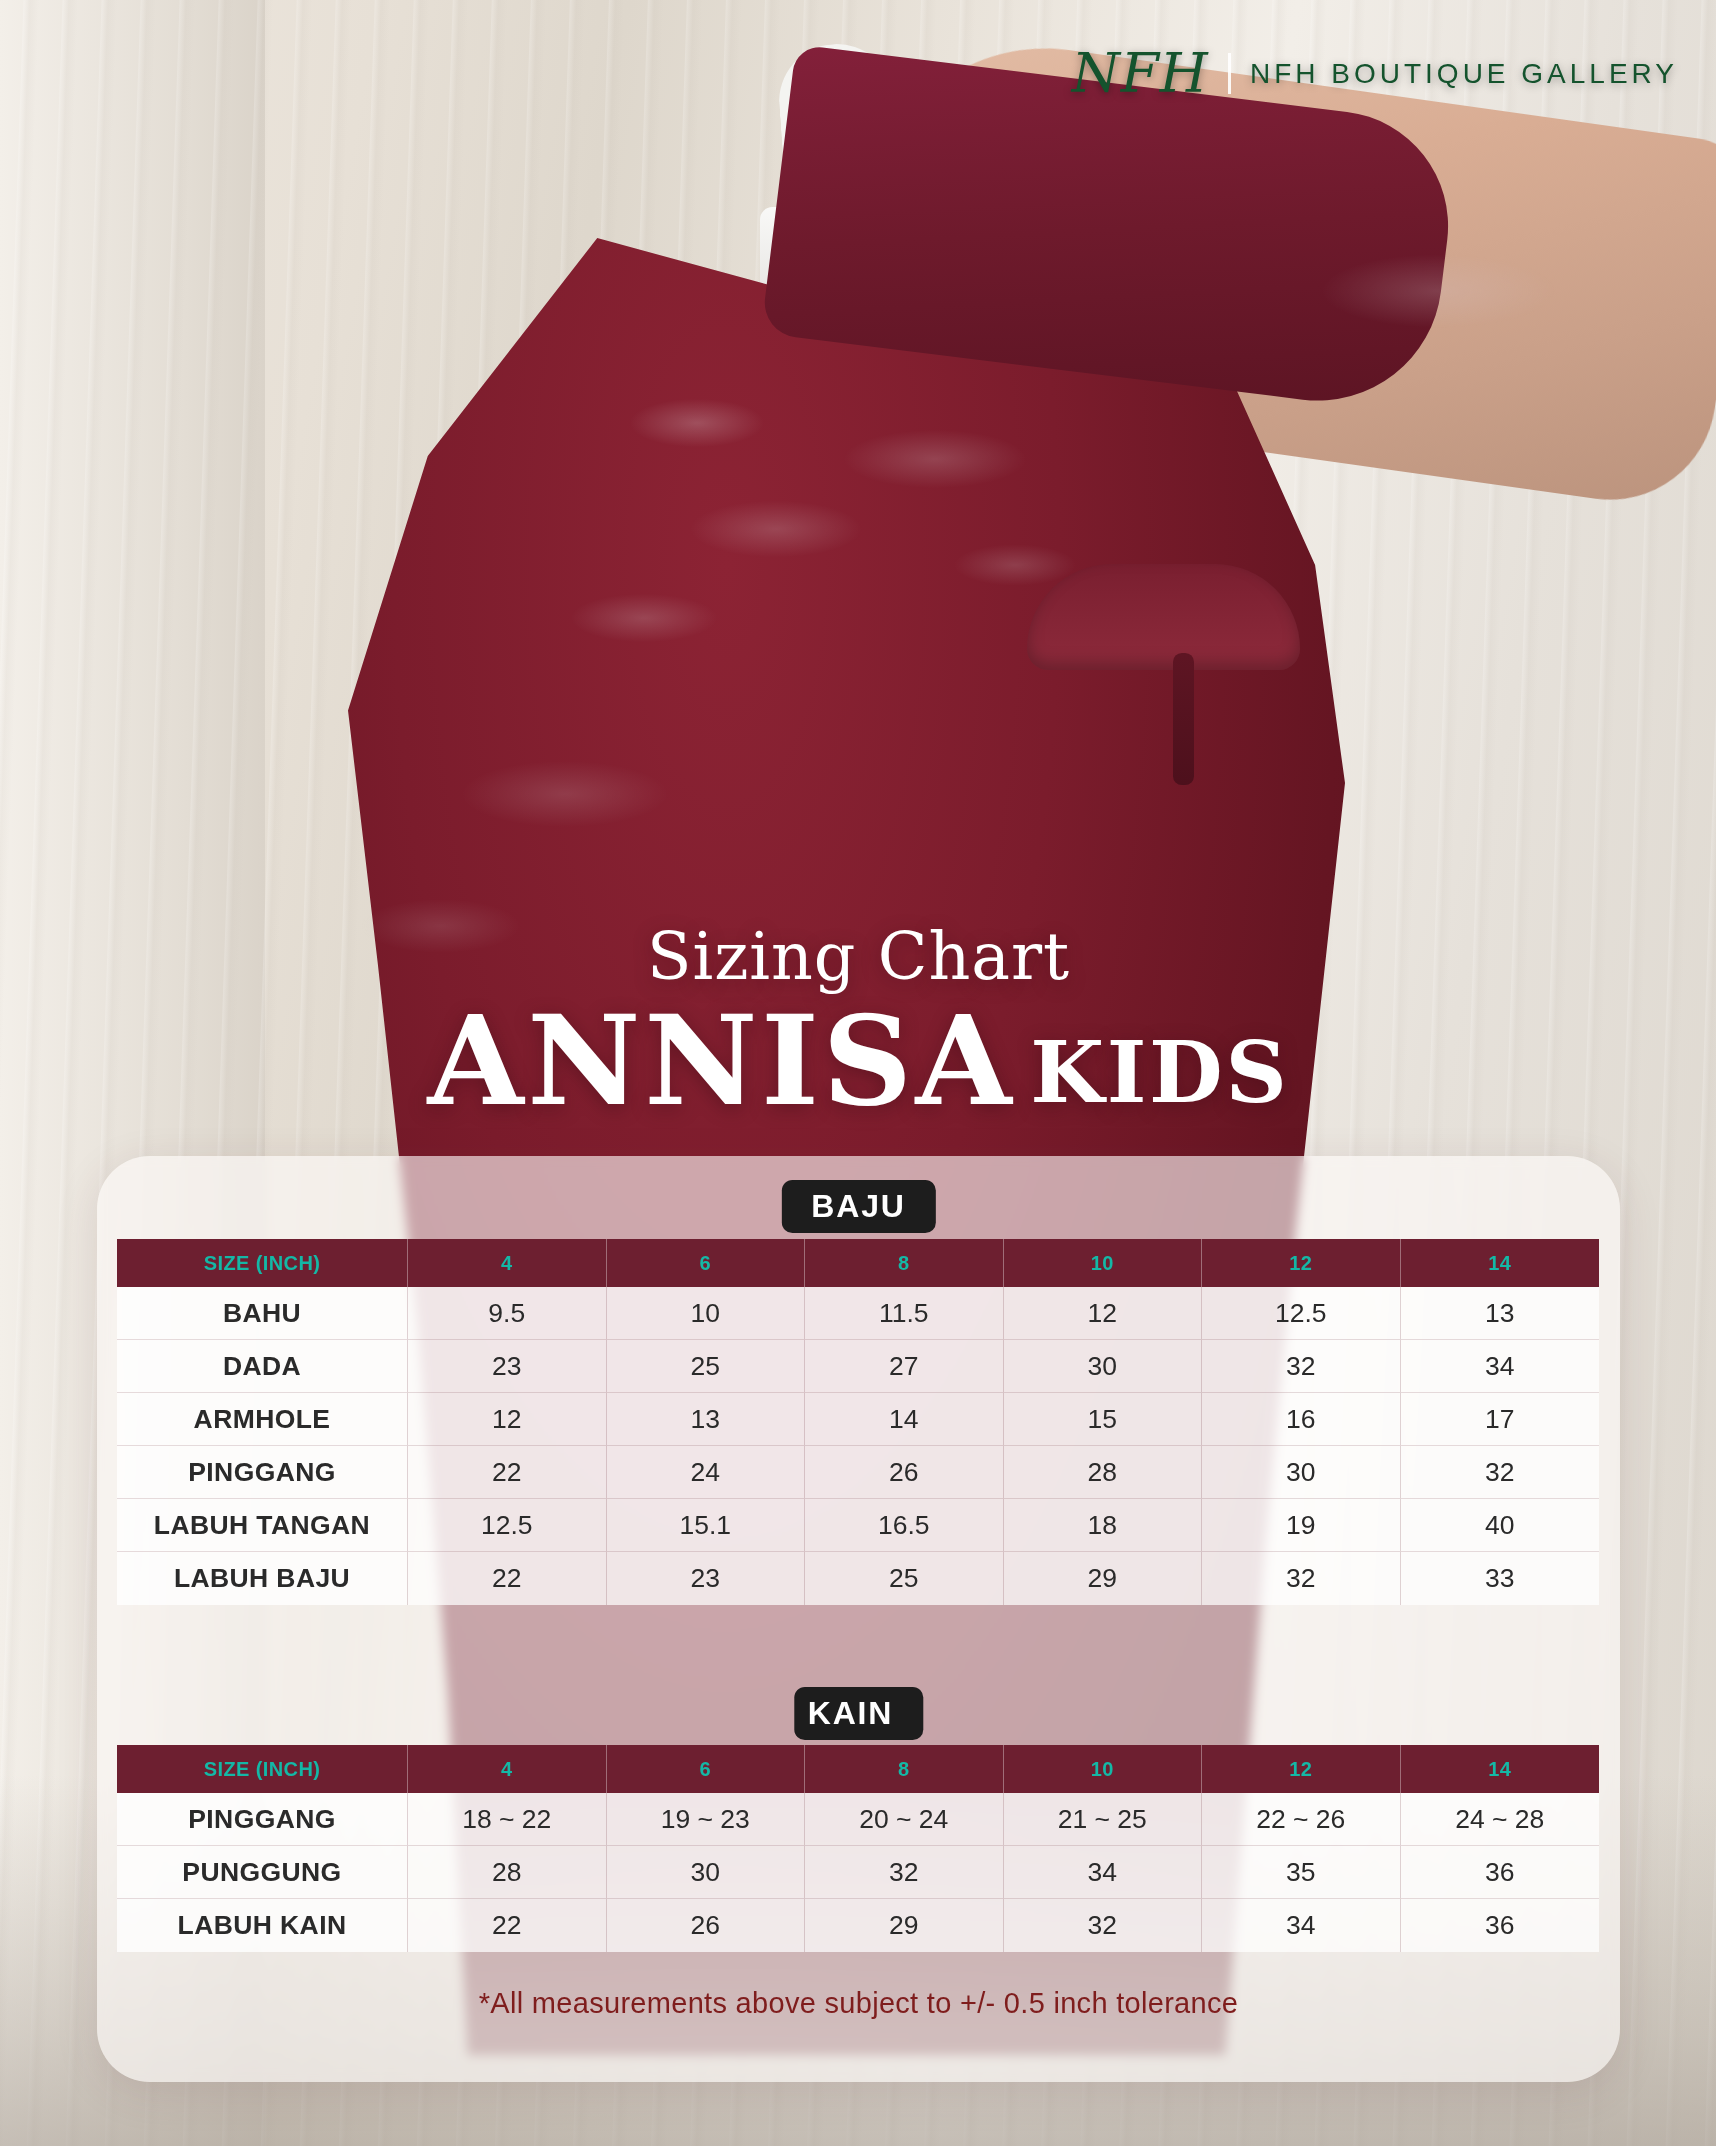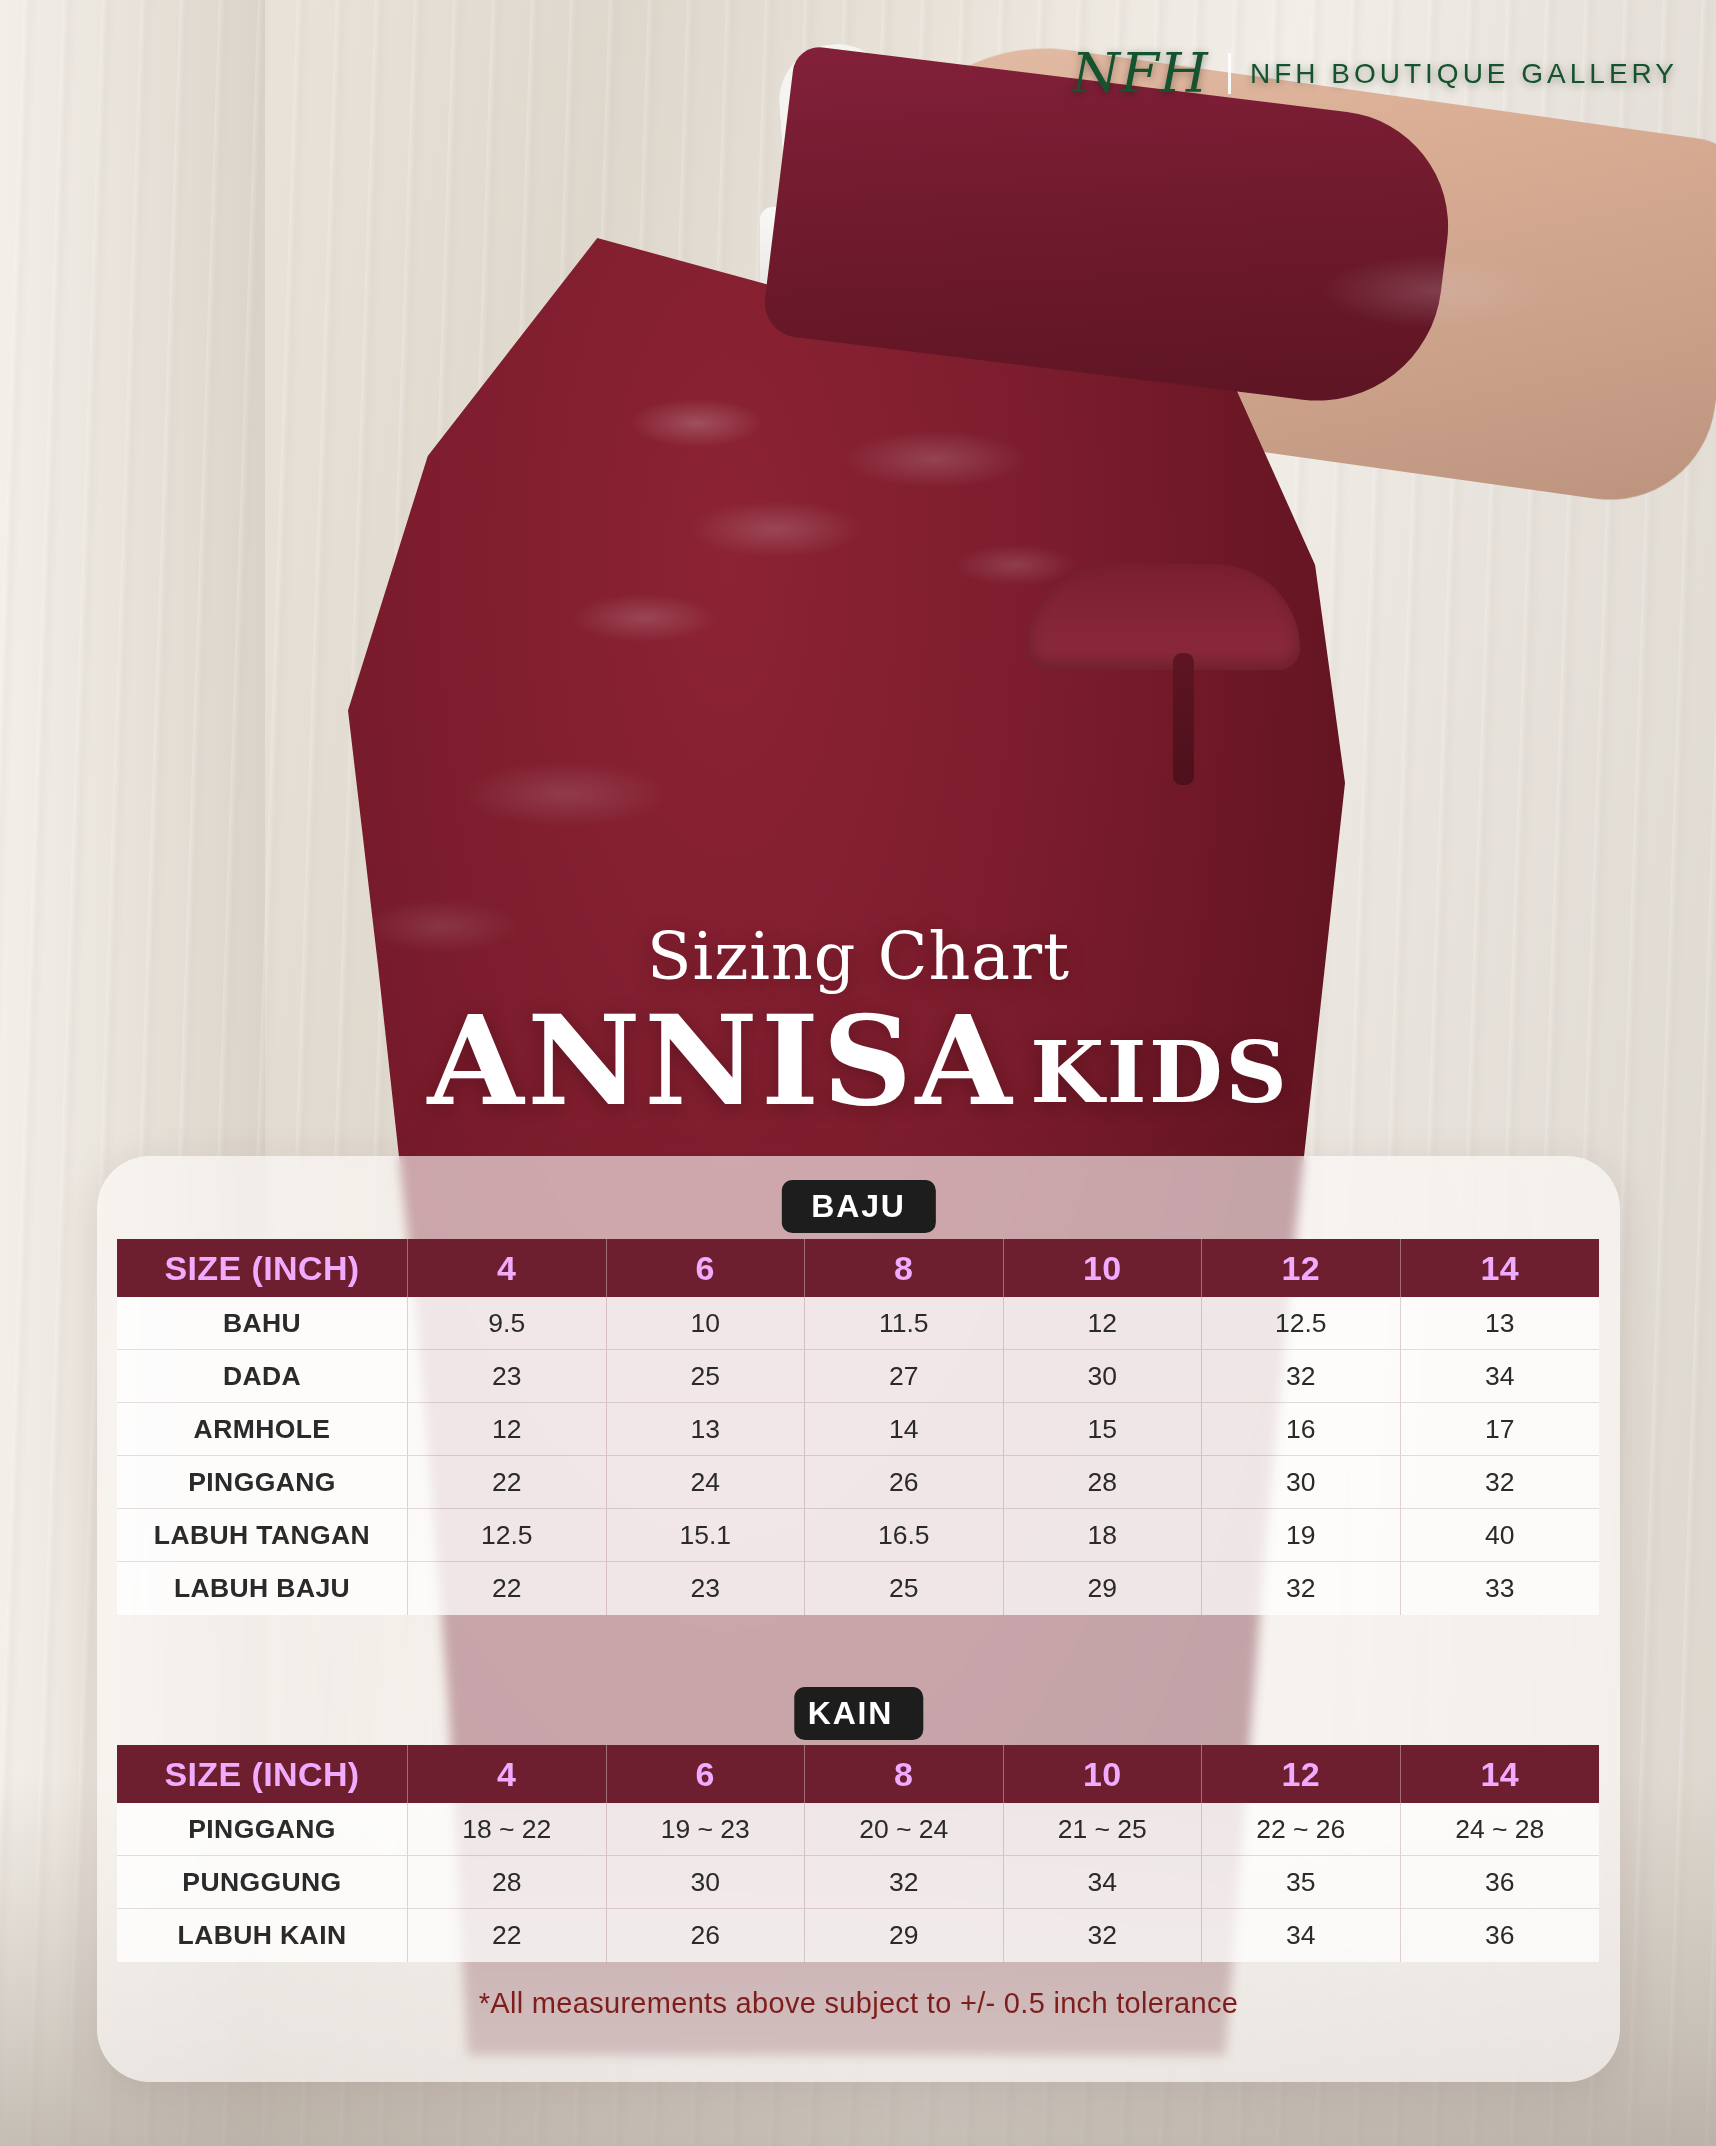--- a/index.html
+++ b/index.html
@@ -248,25 +248,25 @@
     left: 117px;
     font-size: 26.5px;
     color: #2a2a2a;
     table-layout: fixed;
   }
   #tbl-baju { top: 1239px; }
   #tbl-kain { top: 1745px; }
 
   .tbl thead th {
     background: #6d1f30;
-    color: #f0abfc;
+    color: #14b8a6;
     font-weight: 700;
-    font-size: 34px;
+    font-size: 20px;
     letter-spacing: 0.4px;
-    height: 58px;
+    height: 48px;
     vertical-align: middle;
     border-right: 1.8px solid rgba(255,255,255,.35);
   }
   .tbl thead th:last-child { border-right: none; }
   .tbl thead th:first-child { border-radius: 0; }
 
   .tbl tbody td {
     height: 53px;
     text-align: center;
     vertical-align: middle;

